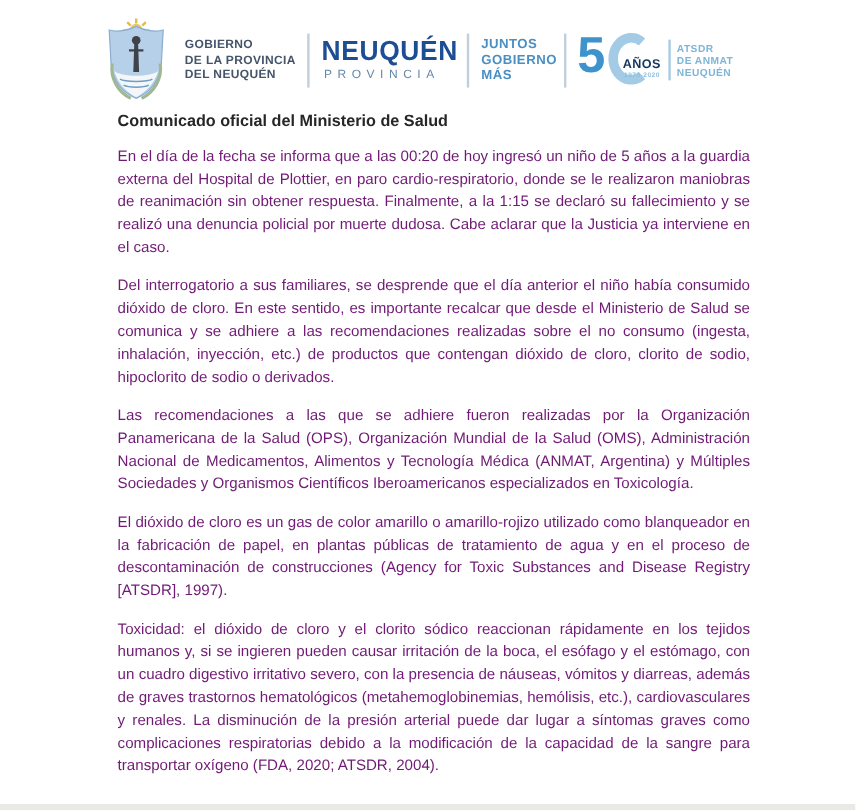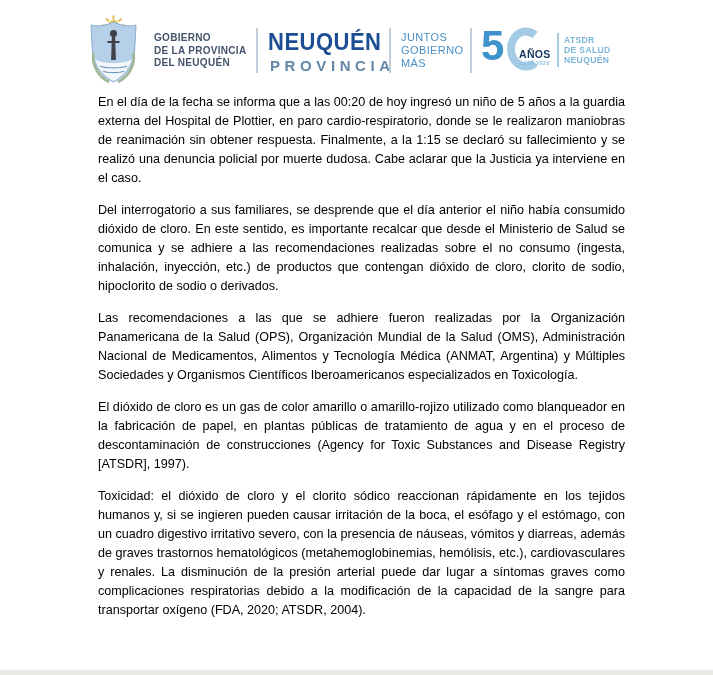--- a/index.html
+++ b/index.html
@@ -35,27 +35,27 @@
   .vdiv-2 { left: 389px; }
   .vdiv-3 { left: 470px; }
 
   .nqn { position: absolute; left: 268px; top: 16px; }
   .nqn-word {
     font-size: 22px; font-weight: 800; color: #1d4e94;
     letter-spacing: 0.5px; line-height: 23px;
     transform: scaleY(1.05);
   }
   .nqn-sub {
-    font-size: 15px; font-weight: 700; color: #6487a9;
+    font-size: 10px; font-weight: 400; color: #6487a9;
     letter-spacing: 4.6px; margin-top: 3px; padding-left: 2px;
   }
 
   .slogan {
     position: absolute; left: 401px; top: 16px;
-    font-size: 11px; line-height: 13px; font-weight: 400;
+    font-size: 11px; line-height: 13px; font-weight: 700;
     color: #4a8fc4; letter-spacing: 0.4px;
   }
 
   .anniv { position: absolute; left: 481px; top: 8px; width: 145px; height: 56px; }
   .anniv-digit {
     position: absolute; left: 0; top: 2px;
     font-size: 42px; line-height: 42px; font-weight: 800;
     color: #3f93cc;
   }
   .anniv-ring { position: absolute; left: 23px; top: 3px; }
@@ -77,21 +77,21 @@
     color: #7cb5d8; letter-spacing: 0.4px;
   }
 
   
   .content { position: absolute; top: 93px; left: 98px; width: 527px; }
   .doc-title {
     font-size: 13.5px; font-weight: 700; color: #262626;
     margin: 0 0 13px 0;
   }
   .body-paragraph {
-    font-size: 12.6px; line-height: 19px; color: #000000;
+    font-size: 12.6px; line-height: 19px; color: #701a75;
     text-align: justify; margin: 0 0 13px 0;
   }
 
   .bottom-strip {
     position: absolute; left: 0; right: 0; bottom: 0; height: 5px;
     background: #e9e9e6;
   }
 </style>
 </head>
 <body>
@@ -151,27 +151,28 @@
       <span class="anniv-ring">
         <svg width="40" height="46" viewBox="0 0 40 46" xmlns="http://www.w3.org/2000/svg">
           <path d="M31,9 A 15,17.5 0 1 0 31,37" fill="none" stroke="#a3cbe5" stroke-width="8"></path>
         </svg>
       </span>
       <span class="anniv-label">AÑOS</span>
       <span class="anniv-period">1970-2020</span>
       <span class="anniv-minidiv"></span>
       <div class="anniv-plan">
         <div>ATSDR</div>
-        <div>DE SALUD</div>
+        <div>DE ANMAT</div>
         <div>NEUQUÉN</div>
       </div>
     </div>
   </header>
 
   <main class="content">
+    <h1 class="doc-title">Comunicado oficial del Ministerio de Salud</h1>
     <p class="body-paragraph">En el día de la fecha se informa que a las 00:20 de hoy ingresó un niño de 5 años a la guardia externa del Hospital de Plottier, en paro cardio-respiratorio, donde se le realizaron maniobras de reanimación sin obtener respuesta. Finalmente, a la 1:15 se declaró su fallecimiento y se realizó una denuncia policial por muerte dudosa. Cabe aclarar que la Justicia ya interviene en el caso.</p>
     <p class="body-paragraph">Del interrogatorio a sus familiares, se desprende que el día anterior el niño había consumido dióxido de cloro. En este sentido, es importante recalcar que desde el Ministerio de Salud se comunica y se adhiere a las recomendaciones realizadas sobre el no consumo (ingesta, inhalación, inyección, etc.) de productos que contengan dióxido de cloro, clorito de sodio, hipoclorito de sodio o derivados.</p>
     <p class="body-paragraph">Las recomendaciones a las que se adhiere fueron realizadas por la Organización Panamericana de la Salud (OPS), Organización Mundial de la Salud (OMS), Administración Nacional de Medicamentos, Alimentos y Tecnología Médica (ANMAT, Argentina) y Múltiples Sociedades y Organismos Científicos Iberoamericanos especializados en Toxicología.</p>
     <p class="body-paragraph">El dióxido de cloro es un gas de color amarillo o amarillo-rojizo utilizado como blanqueador en la fabricación de papel, en plantas públicas de tratamiento de agua y en el proceso de descontaminación de construcciones (Agency for Toxic Substances and Disease Registry [ATSDR], 1997).</p>
     <p class="body-paragraph">Toxicidad: el dióxido de cloro y el clorito sódico reaccionan rápidamente en los tejidos humanos y, si se ingieren pueden causar irritación de la boca, el esófago y el estómago, con un cuadro digestivo irritativo severo, con la presencia de náuseas, vómitos y diarreas, además de graves trastornos hematológicos (metahemoglobinemias, hemólisis, etc.), cardiovasculares y renales. La disminución de la presión arterial puede dar lugar a síntomas graves como complicaciones respiratorias debido a la modificación de la capacidad de la sangre para transportar oxígeno (FDA, 2020; ATSDR, 2004).</p>
   </main>
 
   <div class="bottom-strip"></div>
 </div>
 

